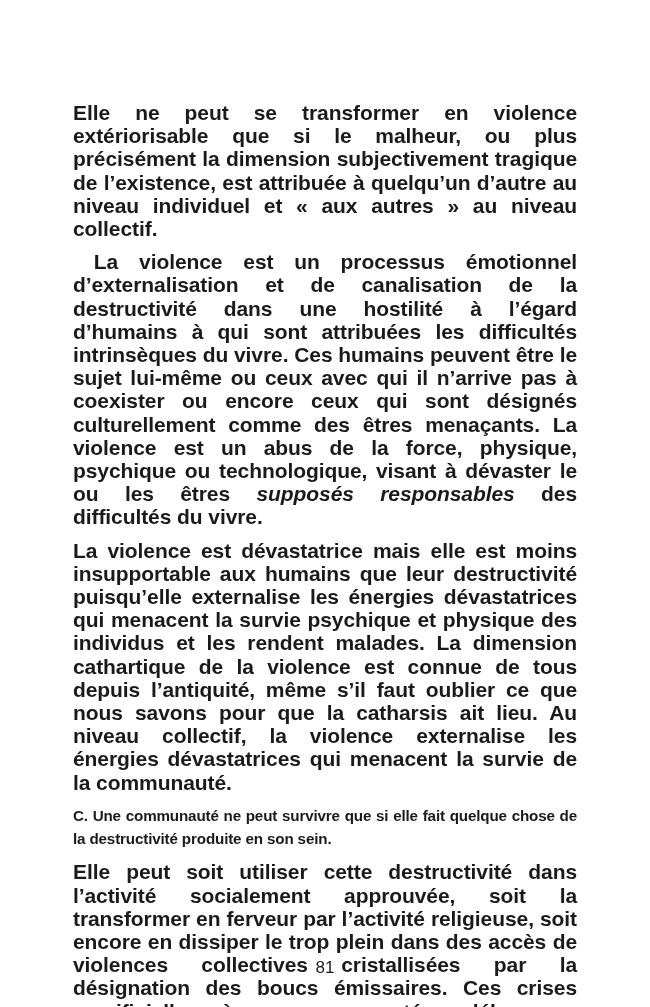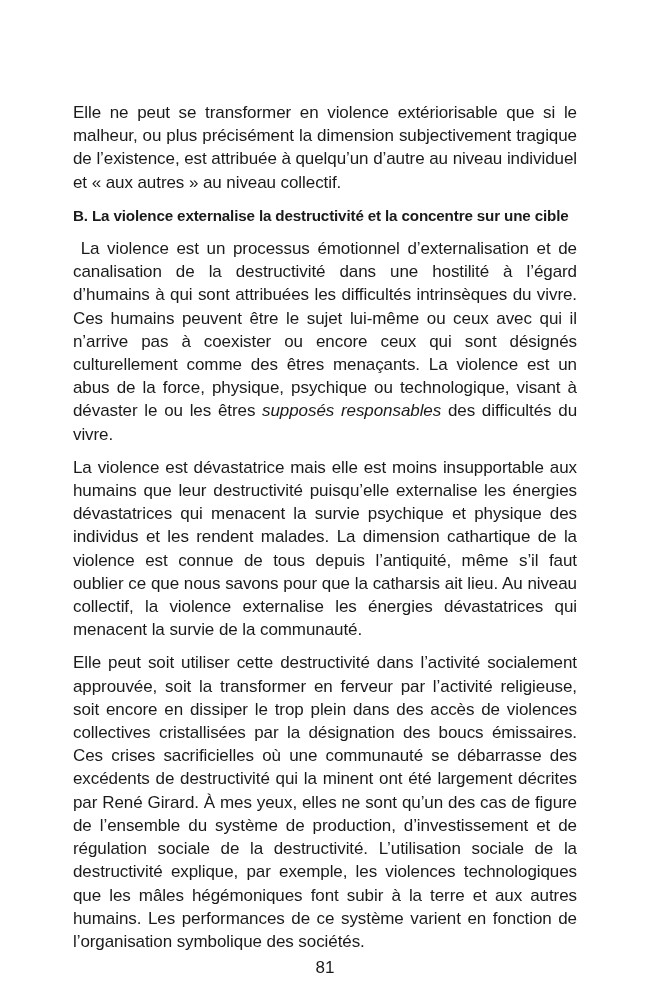--- a/index.html
+++ b/index.html
@@ -30,23 +30,23 @@
     top: 101px;
     width: 504px;
   }
 
   p.body-para,
   h2.section-heading {
     margin: 0;
     padding: 0;
     text-align: justify;
     text-justify: inter-word;
-    font-size: 17px;
+    font-size: 21px;
     line-height: 23.2px;
-    font-weight: normal;
+    font-weight: bold;
     letter-spacing: -0.08px;
     word-spacing: 0px;
     hyphens: none;
   }
 
   p.body-para {
     margin-bottom: 10px;
   }
 
   p.body-para:last-of-type {
@@ -89,26 +89,26 @@
 </style>
 </head>
 <body>
 
 <div class="page">
 
   <div class="text-column">
 
     <p class="body-para">Elle ne peut se transformer en violence extériorisable que si le malheur, ou plus précisément la dimension subjectivement tragique de l’existence, est attribuée à quelqu’un d’autre au niveau individuel et « aux autres » au niveau collectif.</p>
 
-    <h2 class="section-heading single-line">B. La violence externalise la destructivité et la concentre sur une cible</h2>
 
     <p class="body-para"><span class="lead-space">La violence est un processus émotionnel d’externalisation et de canalisation de la destructivité dans une hostilité à l’égard d’humains à qui sont attribuées les difficultés intrinsèques du vivre. Ces humains peuvent être le sujet lui-même ou ceux avec qui il n’arrive pas à coexister ou encore ceux qui sont désignés culturellement comme des êtres menaçants. La violence est un abus de la force, physique, psychique ou technologique, visant à dévaster le ou les êtres </span><em class="italic-run">supposés responsables</em><span> des difficultés du vivre.</span></p>
 
     <p class="body-para">La violence est dévastatrice mais elle est moins insupportable aux humains que leur destructivité puisqu’elle externalise les énergies dévastatrices qui menacent la survie psychique et physique des individus et les rendent malades. La dimension cathartique de la violence est connue de tous depuis l’antiquité, même s’il faut oublier ce que nous savons pour que la catharsis ait lieu. Au niveau collectif, la violence externalise les énergies dévastatrices qui menacent la survie de la communauté.</p>
 
+    <h2 class="section-heading">C. Une communauté ne peut survivre que si elle fait quelque chose de la destructivité produite en son sein.</h2>
 
     <p class="body-para">Elle peut soit utiliser cette destructivité dans l’activité socialement approuvée, soit la transformer en ferveur par l’activité religieuse, soit encore en dissiper le trop plein dans des accès de violences collectives cristallisées par la désignation des boucs émissaires. Ces crises sacrificielles où une communauté se débarrasse des excédents de destructivité qui la minent ont été largement décrites par René Girard. À mes yeux, elles ne sont qu’un des cas de figure de l’ensemble du système de production, d’investissement et de régulation sociale de la destructivité. L’utilisation sociale de la destructivité explique, par exemple, les violences technologiques que les mâles hégémoniques font subir à la terre et aux autres humains. Les performances de ce système varient en fonction de l’organisation symbolique des sociétés.</p>
 
   </div>
 
   <div class="page-number">81</div>
 
 </div>
 
 </body></html>

